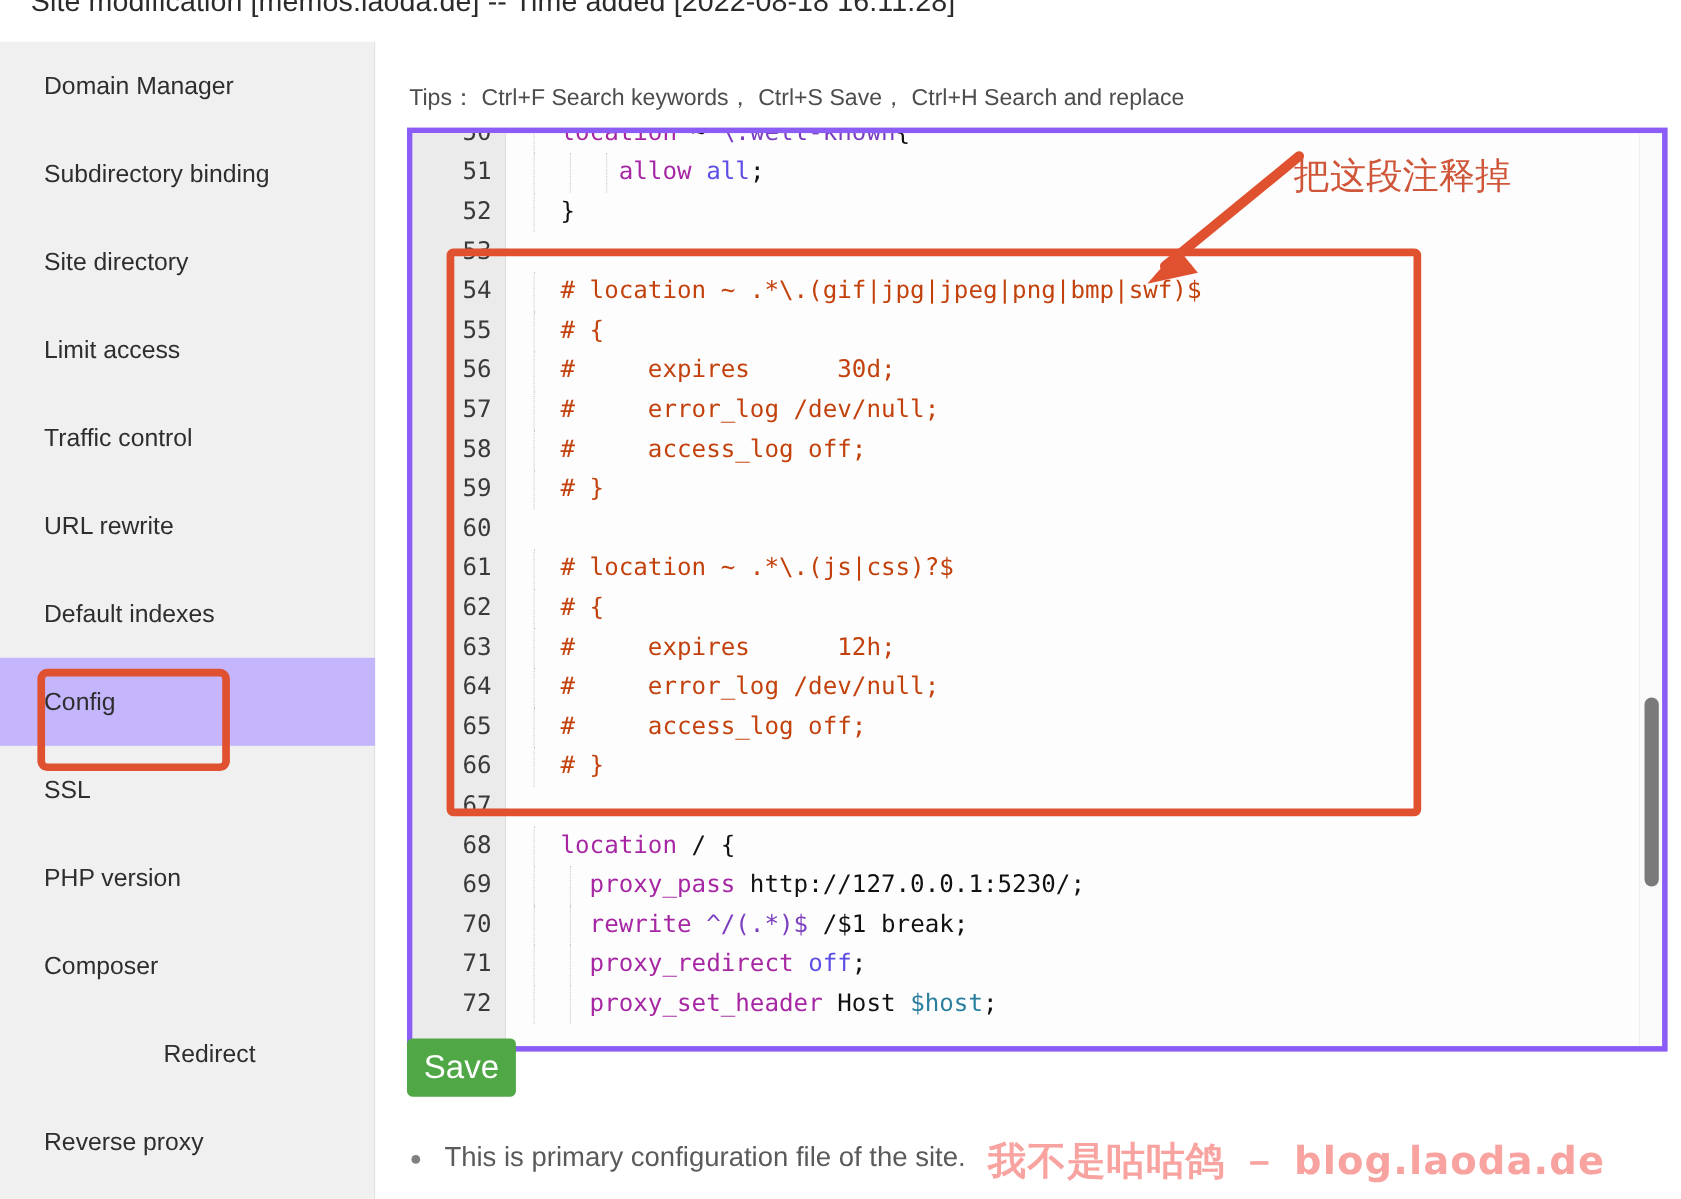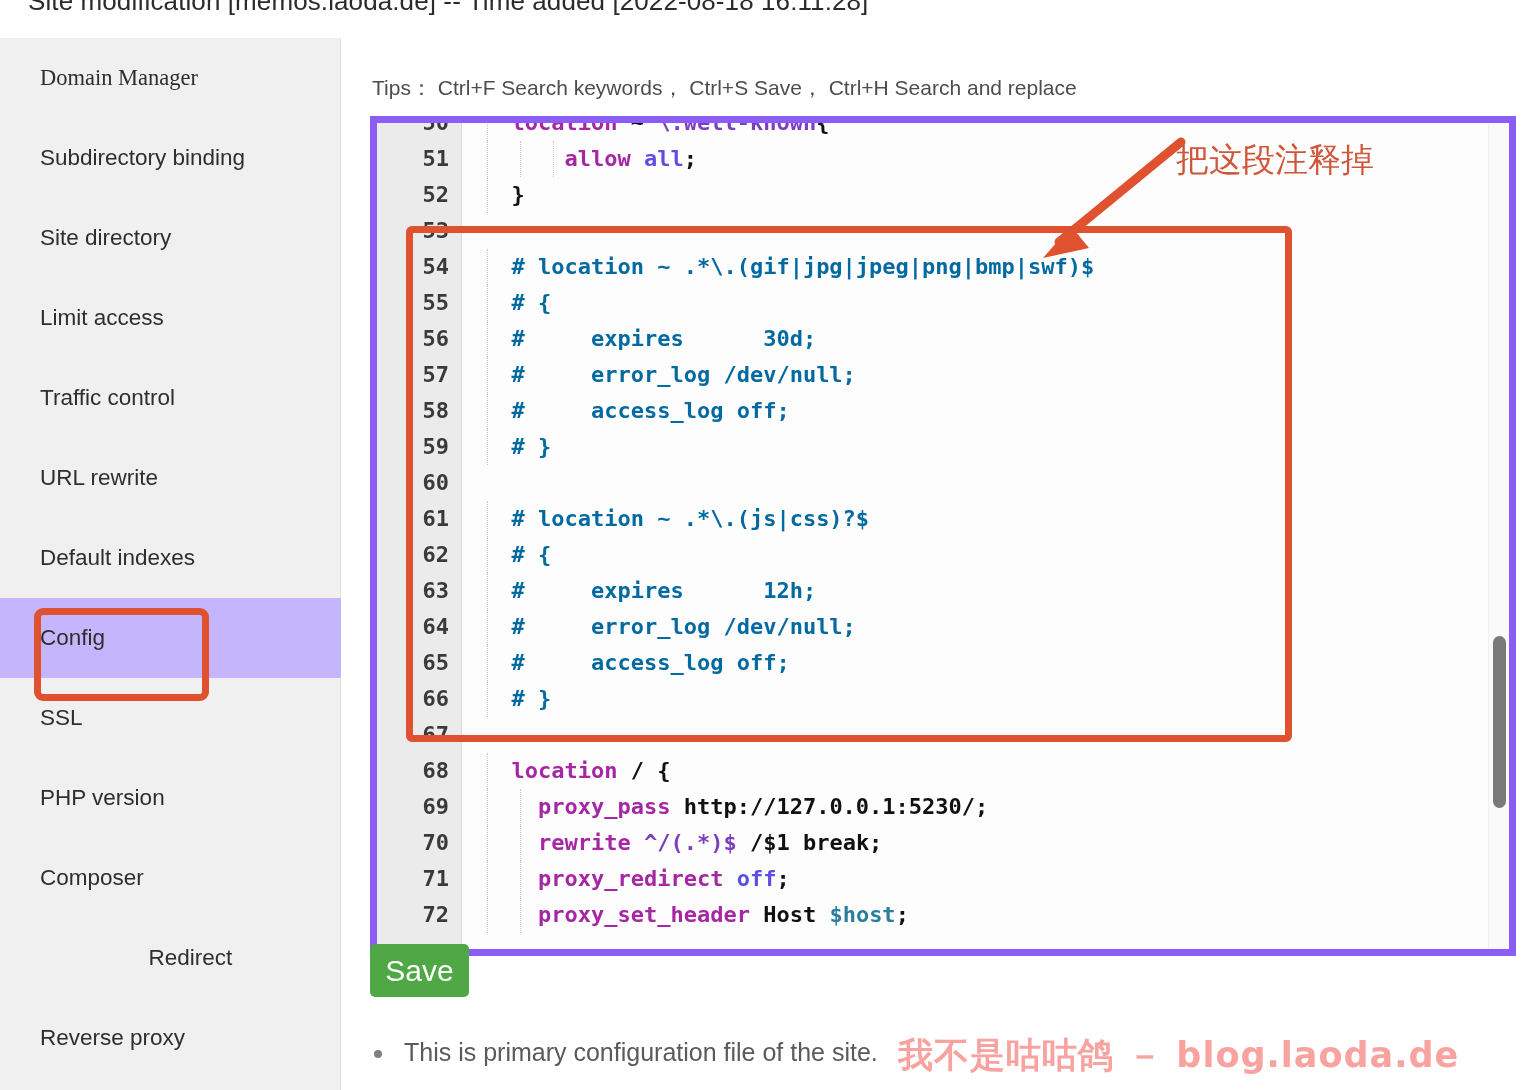--- a/index.html
+++ b/index.html
@@ -79,23 +79,22 @@
   }
 
   
   .editor-wrap {
     position: absolute;
     left: 28px;
     top: 78px;
     width: 1146px;
     height: 840px;
     background: #fdfdfd;
-    border: 7px solid #8b5cf6;
+    border: 5px solid #8b5cf6;
     overflow: hidden;
-    font-weight: bold;
   }
   .gutter {
     position: absolute;
     left: 0; top: 0;
     width: 85px;
     height: 840px;
     background: #ebebeb;
     border-right: 1px solid #dcdcdc;
   }
   .code-area {
@@ -133,21 +132,21 @@
     height: 36px;
     border-left: 1px dotted #c8c8c8;
   }
   .g1 { left: 110px; }
   .g2 { left: 143px; }
   .g3 { left: 176px; }
 
   
   .k   { color: #a626a4; }   
   .v   { color: #5c4ee5; }   
-  .cm  { color: #0369a1; }   
+  .cm  { color: #c2410c; }   
   .re  { color: #7b3fbf; }   
   .var { color: #2a7f9e; }   
   .pl  { color: #111111; }   
 
   
   .vscroll-track {
     position: absolute;
     right: 1px; top: 1px;
     width: 20px;
     height: 838px;
@@ -254,21 +253,21 @@
   }
 </style>
 </head>
 <body>
 
 <div id="app">
 
   <div class="window-title">Site modification [memos.laoda.de] -- Time added [2022-08-18 16:11:28]</div>
 
   <div class="sidebar" id="sidebar">
-      <div class="side-item" style="top: 0px; font-family: Liberation Serif, serif;">
+      <div class="side-item" style="top: 0px;">
         <span>Domain Manager</span>
       </div>
       <div class="side-item" style="top: 160px;">
         <span>Site directory</span>
       </div>
       <div class="side-item" style="top: 80px;">
         <span>Subdirectory binding</span>
       </div>
       <div class="side-item" style="top: 240px;">
         <span>Limit access</span>

